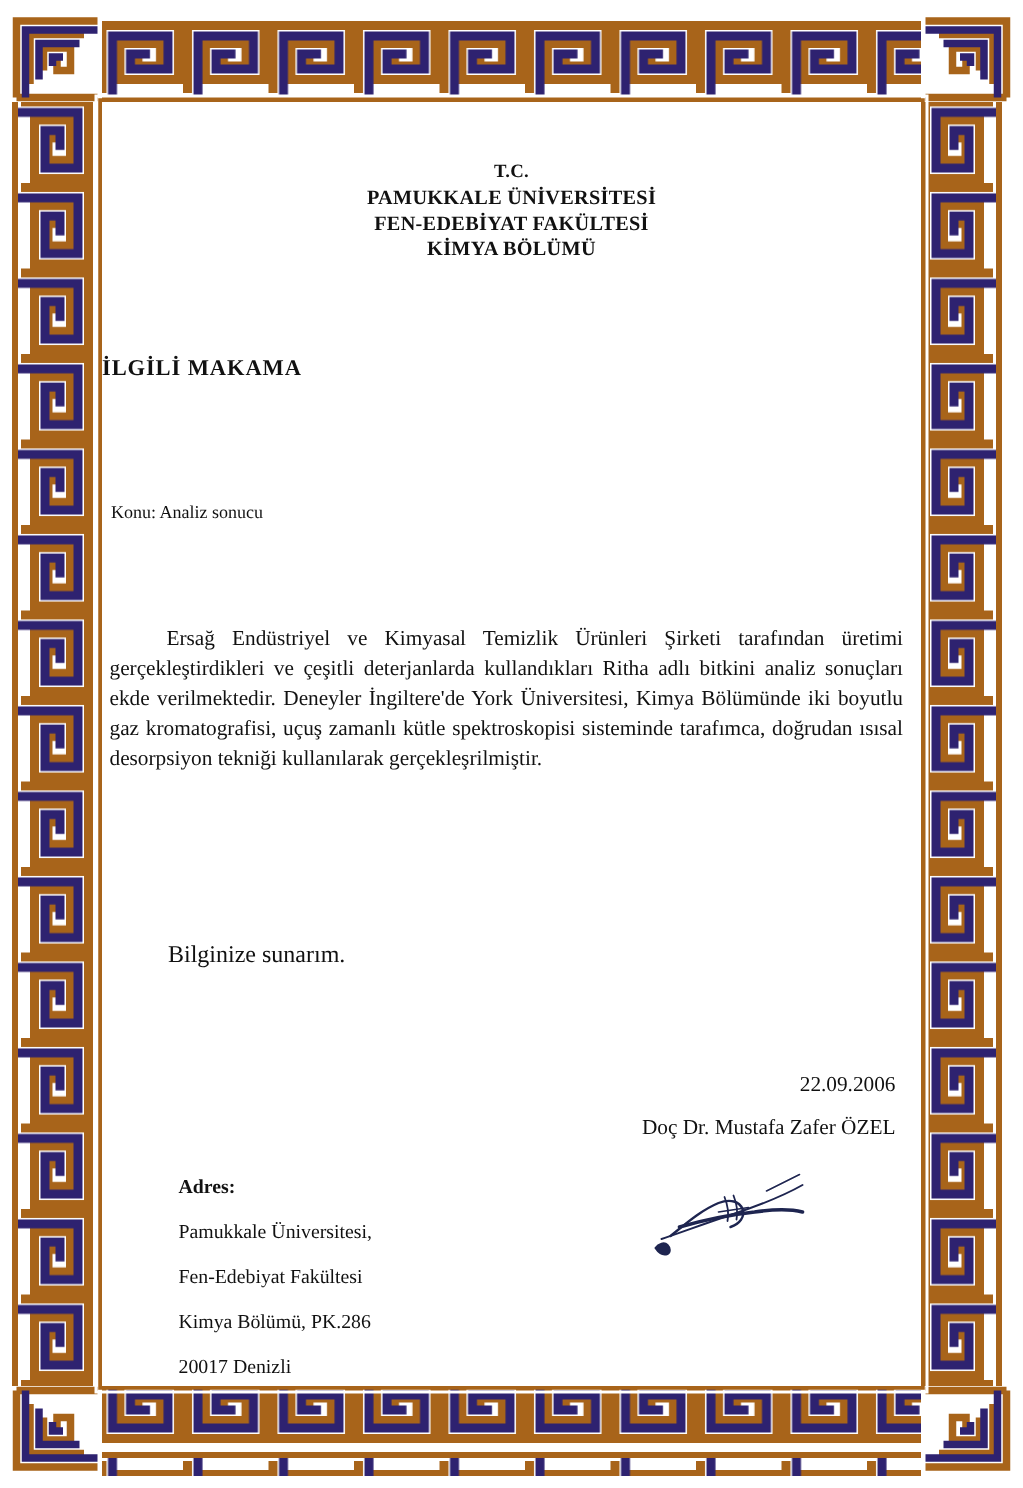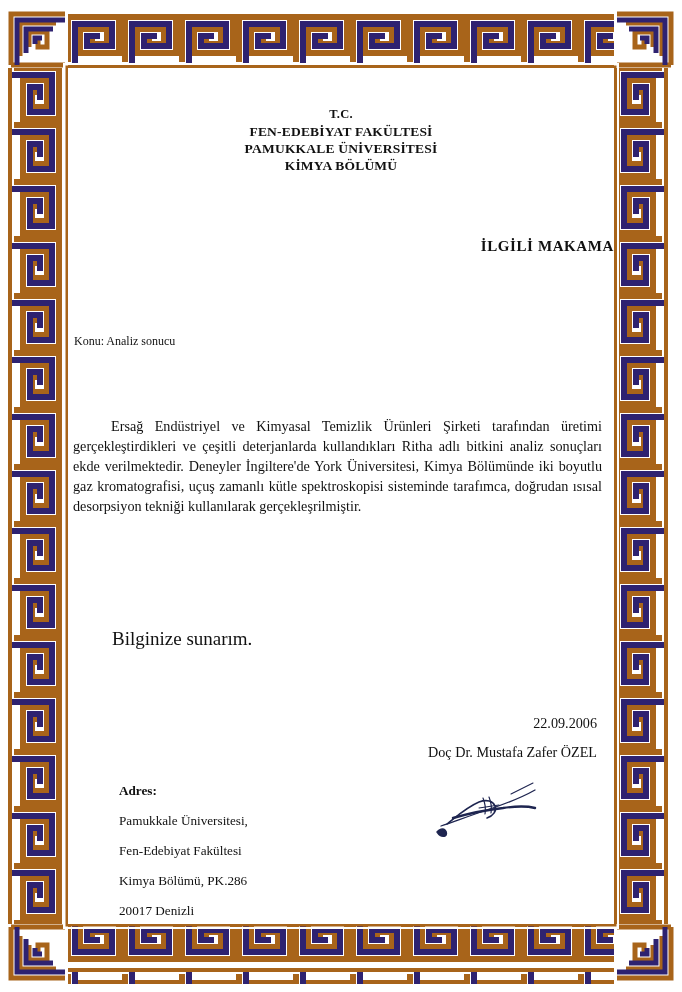--- a/index.html
+++ b/index.html
@@ -62,21 +62,21 @@
   }
   .letterhead .lh-line { display: block; }
   .letterhead .lh-tc { font-size: 12.5px; }
 
   
   .addressee {
     position: absolute;
     left: 0;
     top: 170px;
     width: 546px;
-    text-align: right;
+    text-align: left;
     font-weight: bold;
     font-size: 15px;
     letter-spacing: 0.6px;
   }
 
   
   .subject {
     position: absolute;
     left: 6px;
     top: 266px;
@@ -96,21 +96,21 @@
     line-height: 20px;
     text-indent: 38px;
     hyphens: none;
   }
 
   
   .closing {
     position: absolute;
     left: 44px;
     top: 560px;
-    font-size: 19px;
+    font-size: 16px;
     font-family: Liberation Serif, serif;
   }
 
   
   .date-line {
     position: absolute;
     left: 0;
     top: 647px;
     width: 529px;
     text-align: right;
@@ -247,22 +247,22 @@
 
       <rect x="59" y="59" width="548" height="858" fill="none" stroke="#a8641a" stroke-width="3"></rect>
       <rect x="56" y="56" width="554" height="864" fill="none" stroke="#ffffff" stroke-width="2"></rect>
     </svg>
   </div>
 
   <div id="content">
 
     <div class="letterhead">
       <span class="lh-line lh-tc">T.C.</span>
+      <span class="lh-line">PAMUKKALE ÜNİVERSİTESİ</span>
       <span class="lh-line">FEN-EDEBİYAT FAKÜLTESİ</span>
-      <span class="lh-line">PAMUKKALE ÜNİVERSİTESİ</span>
       <span class="lh-line">KİMYA BÖLÜMÜ</span>
     </div>
 
     <div class="addressee">İLGİLİ MAKAMA</div>
 
     <div class="subject">Konu: Analiz sonucu</div>
 
     <div class="body-text">Ersağ Endüstriyel ve Kimyasal Temizlik Ürünleri Şirketi tarafından üretimi gerçekleştirdikleri ve çeşitli deterjanlarda kullandıkları Ritha adlı bitkini analiz sonuçları ekde verilmektedir. Deneyler İngiltere'de York Üniversitesi, Kimya Bölümünde iki boyutlu gaz kromatografisi, uçuş zamanlı kütle spektroskopisi sisteminde tarafımca, doğrudan ısısal desorpsiyon tekniği kullanılarak gerçekleşrilmiştir.</div>
 
     <div class="closing">Bilginize sunarım.</div>

